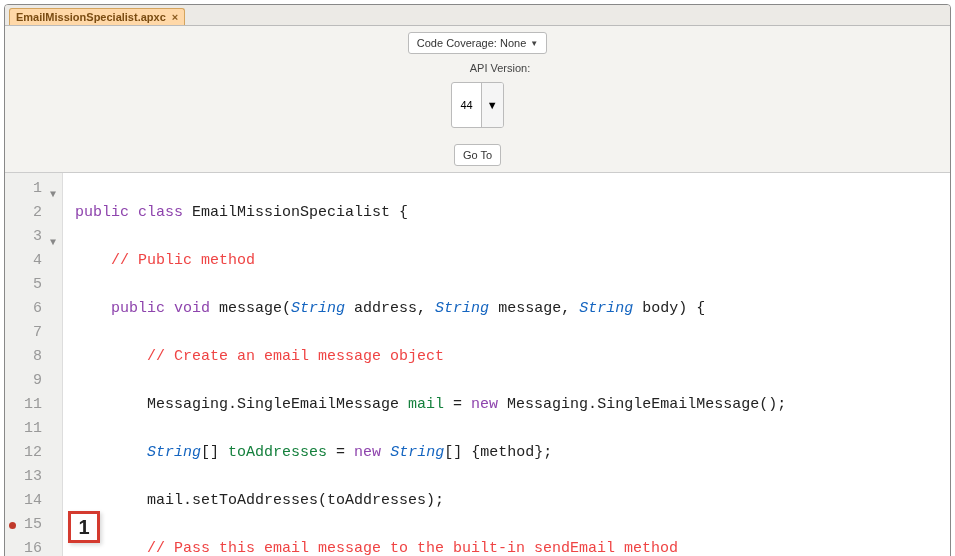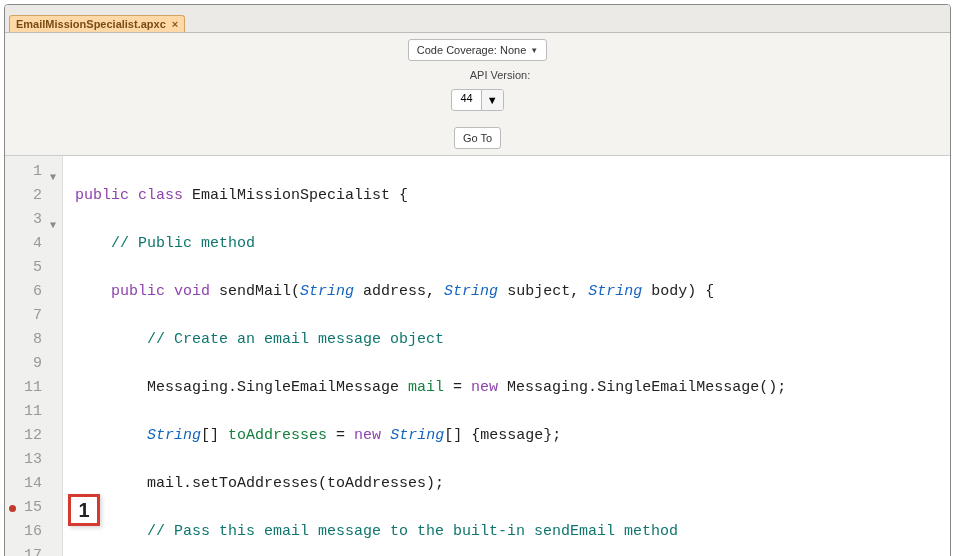--- a/index.html
+++ b/index.html
@@ -16,21 +16,21 @@
     border-radius: 4px;
     background: #f9f9f7;
     overflow: hidden;
   }
   .tab-bar {
     display: flex;
     align-items: flex-end;
     padding: 2px 4px 0 4px;
     background: #eceae6;
     border-bottom: 1px solid #bbb;
-    height: 28px;
+    height: 21px;
   }
   .tab {
     display: inline-flex;
     align-items: center;
     background: #ffd8a8;
     border: 1px solid #d4a45e;
     border-bottom: none;
     border-radius: 3px 3px 0 0;
     padding: 2px 6px;
     font-size: 11px;
@@ -64,21 +64,21 @@
   .label { font-size: 11px; color: #444; margin-left: 45px; }
   .select-box {
     border: 1px solid #bbb;
     background: #fff;
     border-radius: 3px;
     display: inline-flex;
     align-items: stretch;
     overflow: hidden;
     font-size: 11px;
   }
-  .select-box .val { padding: 2px 8px; }
+  .select-box .val { padding: 16px 8px; }
   .select-box .dd {
     border-left: 1px solid #bbb;
     padding: 4px 5px;
     display: flex; align-items: center;
     background: #f5f5f5;
     cursor: pointer;
   }
   .spacer { flex: 1; }
   .editor {
     display: flex;
@@ -119,21 +119,21 @@
     padding: 4px 12px 40px 12px;
     white-space: pre;
     color: #222;
     position: relative;
     flex: 1;
   }
   .code .row { height: 24px; }
   .kw-access { color: #8e44ad; } 
   .kw-type { color: #1565c0; font-style: italic; }   
   .kw-new { color: #8e44ad; }
-  .comment { color: #0f766e; }
+  .comment { color: #ef4444; }
   .ident { color: #15803d; }
   .callout {
     position: absolute;
     left: 63px;
     top: 338px;
     width: 32px;
     height: 32px;
     border: 3px solid #d43a2f;
     background: #fff;
     display: flex;
@@ -201,24 +201,24 @@
       <div class="ln bp"><span>15</span></div>
       <div class="ln"><span>16</span></div>
       <div class="ln"><span>17</span></div>
       <div class="ln"><span>18</span><span class="fold">▶</span></div>
       <div class="ln"><span>35</span></div>
     </div>
 
     <div class="code">
 <div class="row"><span class="kw-access">public</span> <span class="kw-access">class</span><span> EmailMissionSpecialist {</span></div>
 <div class="row"><span class="comment">    // Public method</span></div>
-<div class="row">    <span class="kw-access">public</span> <span class="kw-access">void</span><span> sendMail(</span><span class="kw-type">String</span><span> address, </span><span class="kw-type">String</span><span> subject, </span><span class="kw-type">String</span><span> body) {</span></div>
+<div class="row">    <span class="kw-access">public</span> <span class="kw-access">void</span><span> message(</span><span class="kw-type">String</span><span> address, </span><span class="kw-type">String</span><span> message, </span><span class="kw-type">String</span><span> body) {</span></div>
 <div class="row"><span class="comment">        // Create an email message object</span></div>
 <div class="row"><span>        Messaging.SingleEmailMessage </span><span class="ident">mail</span><span> = </span><span class="kw-new">new</span><span> Messaging.SingleEmailMessage();</span></div>
-<div class="row"><span>        </span><span class="kw-type">String</span><span>[] </span><span class="ident">toAddresses</span><span> = </span><span class="kw-new">new</span><span> </span><span class="kw-type">String</span><span>[] {message};</span></div>
+<div class="row"><span>        </span><span class="kw-type">String</span><span>[] </span><span class="ident">toAddresses</span><span> = </span><span class="kw-new">new</span><span> </span><span class="kw-type">String</span><span>[] {method};</span></div>
 <div class="row"><span>        mail.setToAddresses(toAddresses);</span></div>
 <div class="row"><span class="comment">        // Pass this email message to the built-in sendEmail method</span></div>
 
 
 
 
 
 
 
 

